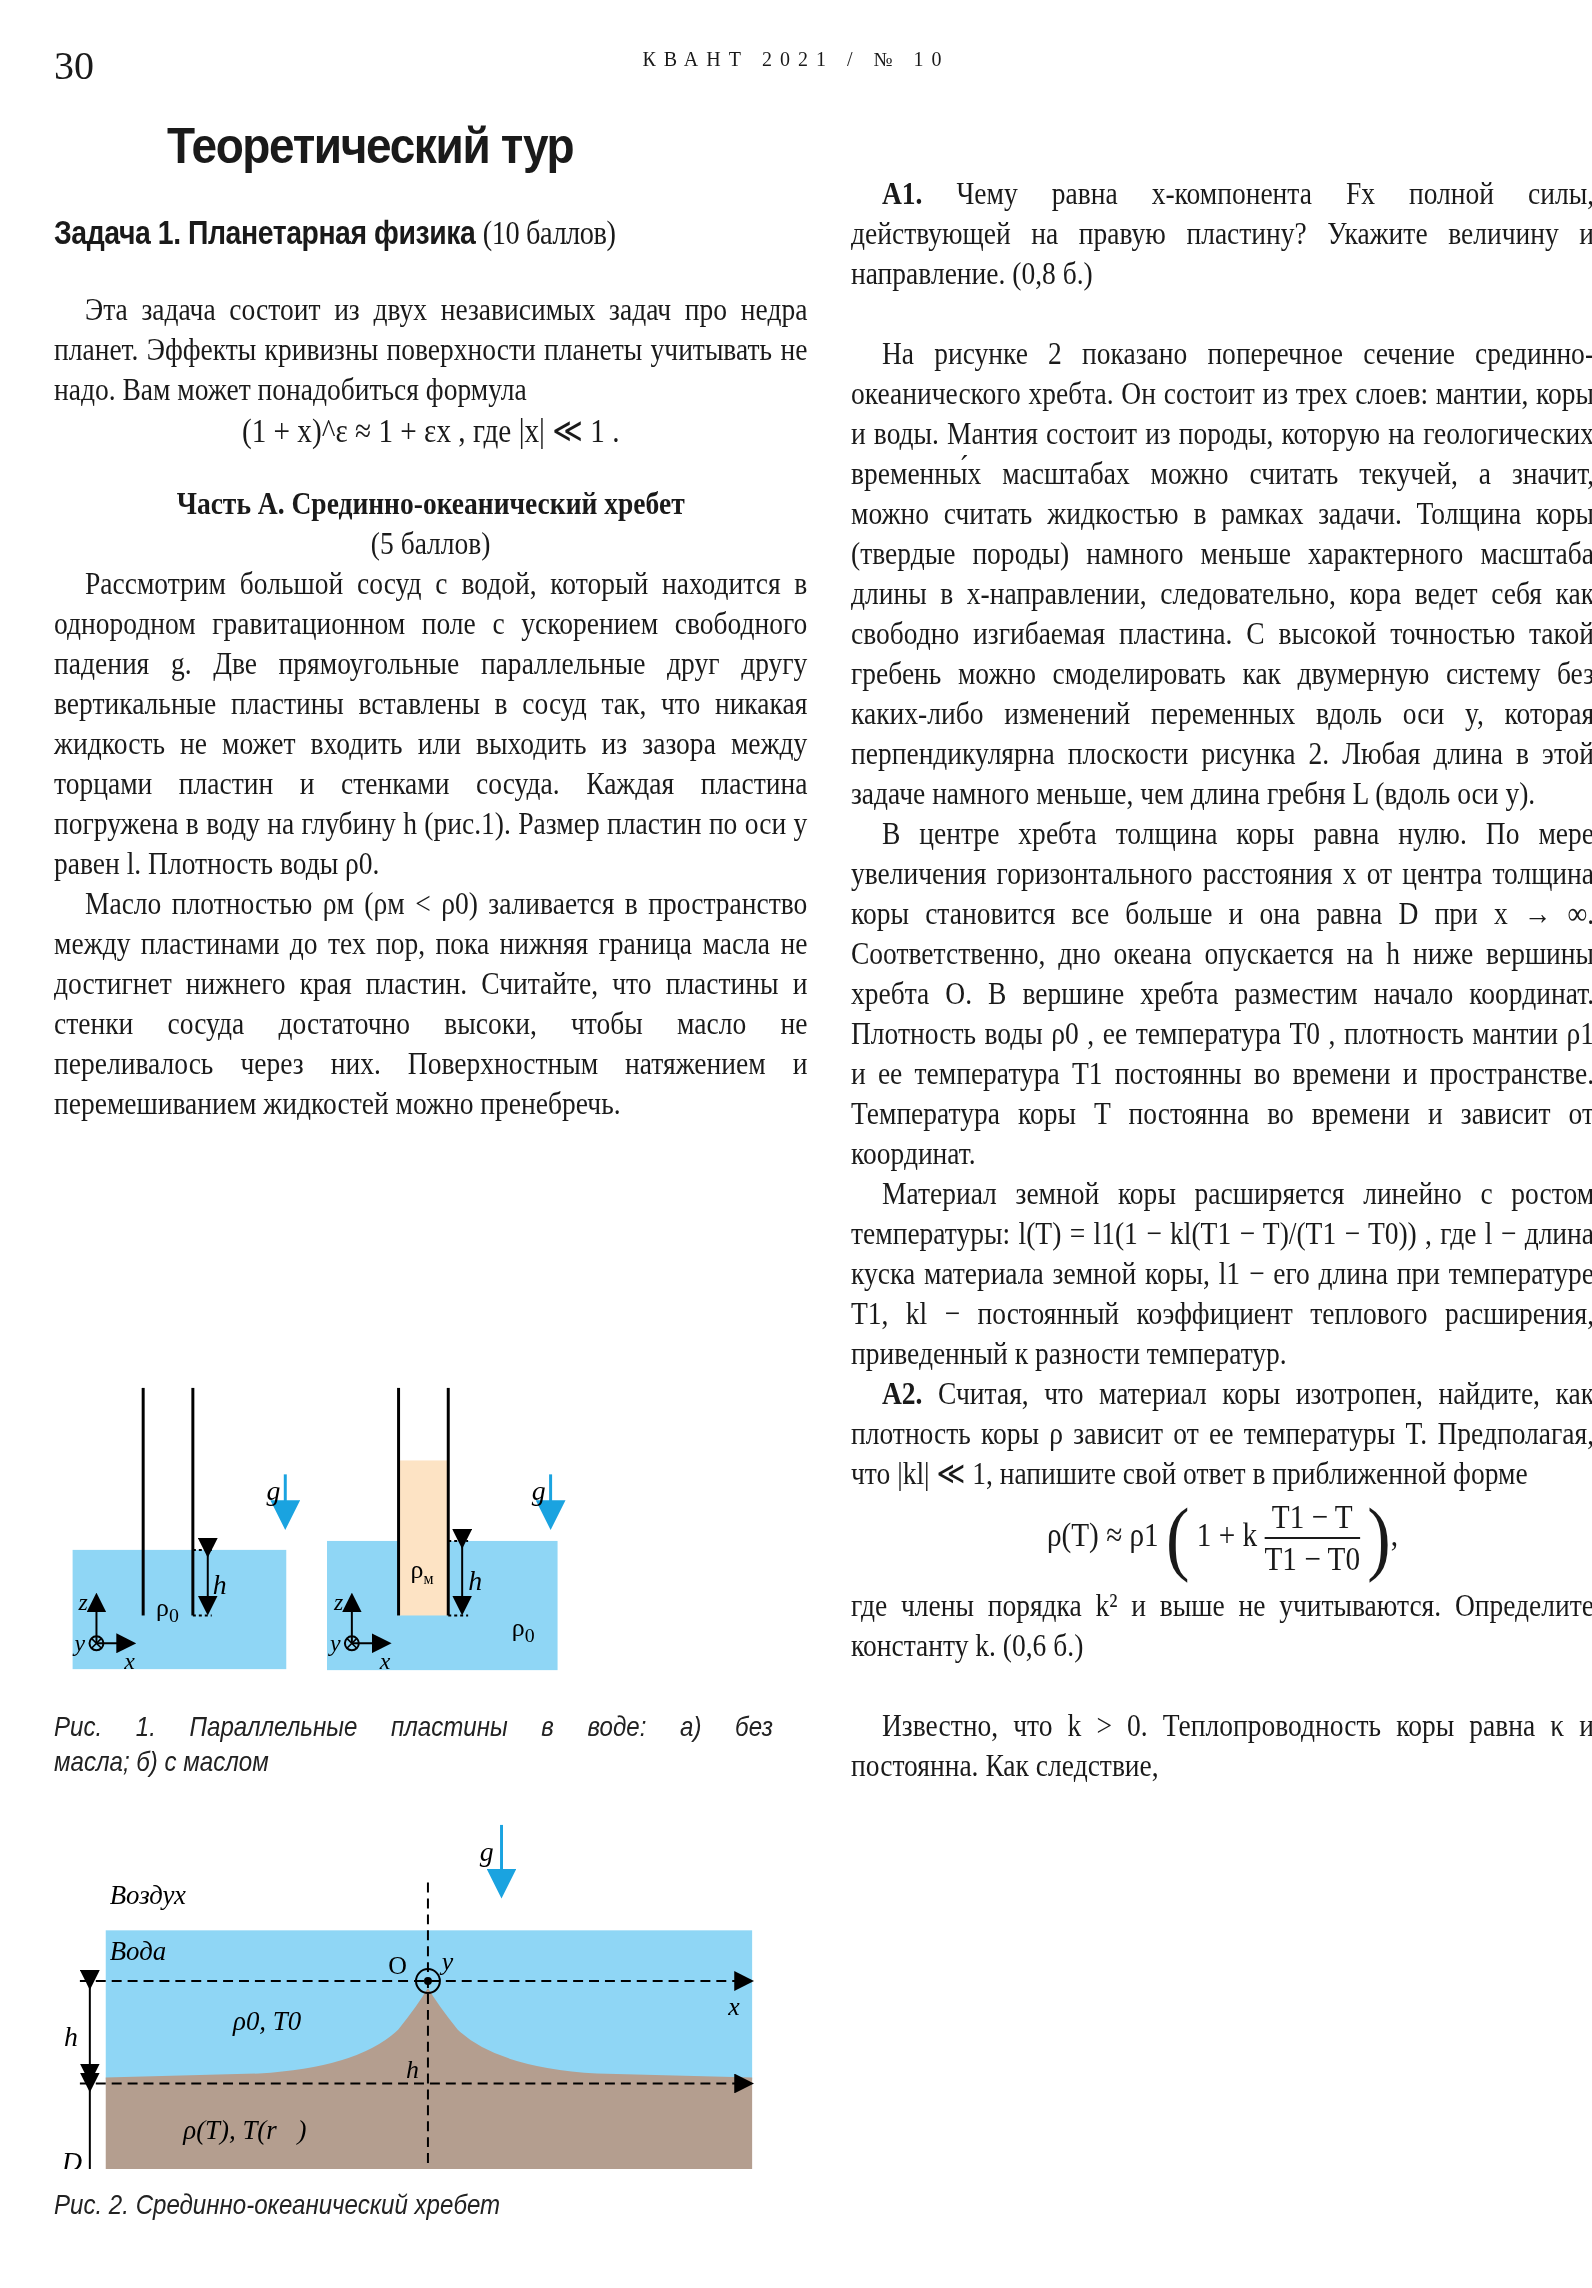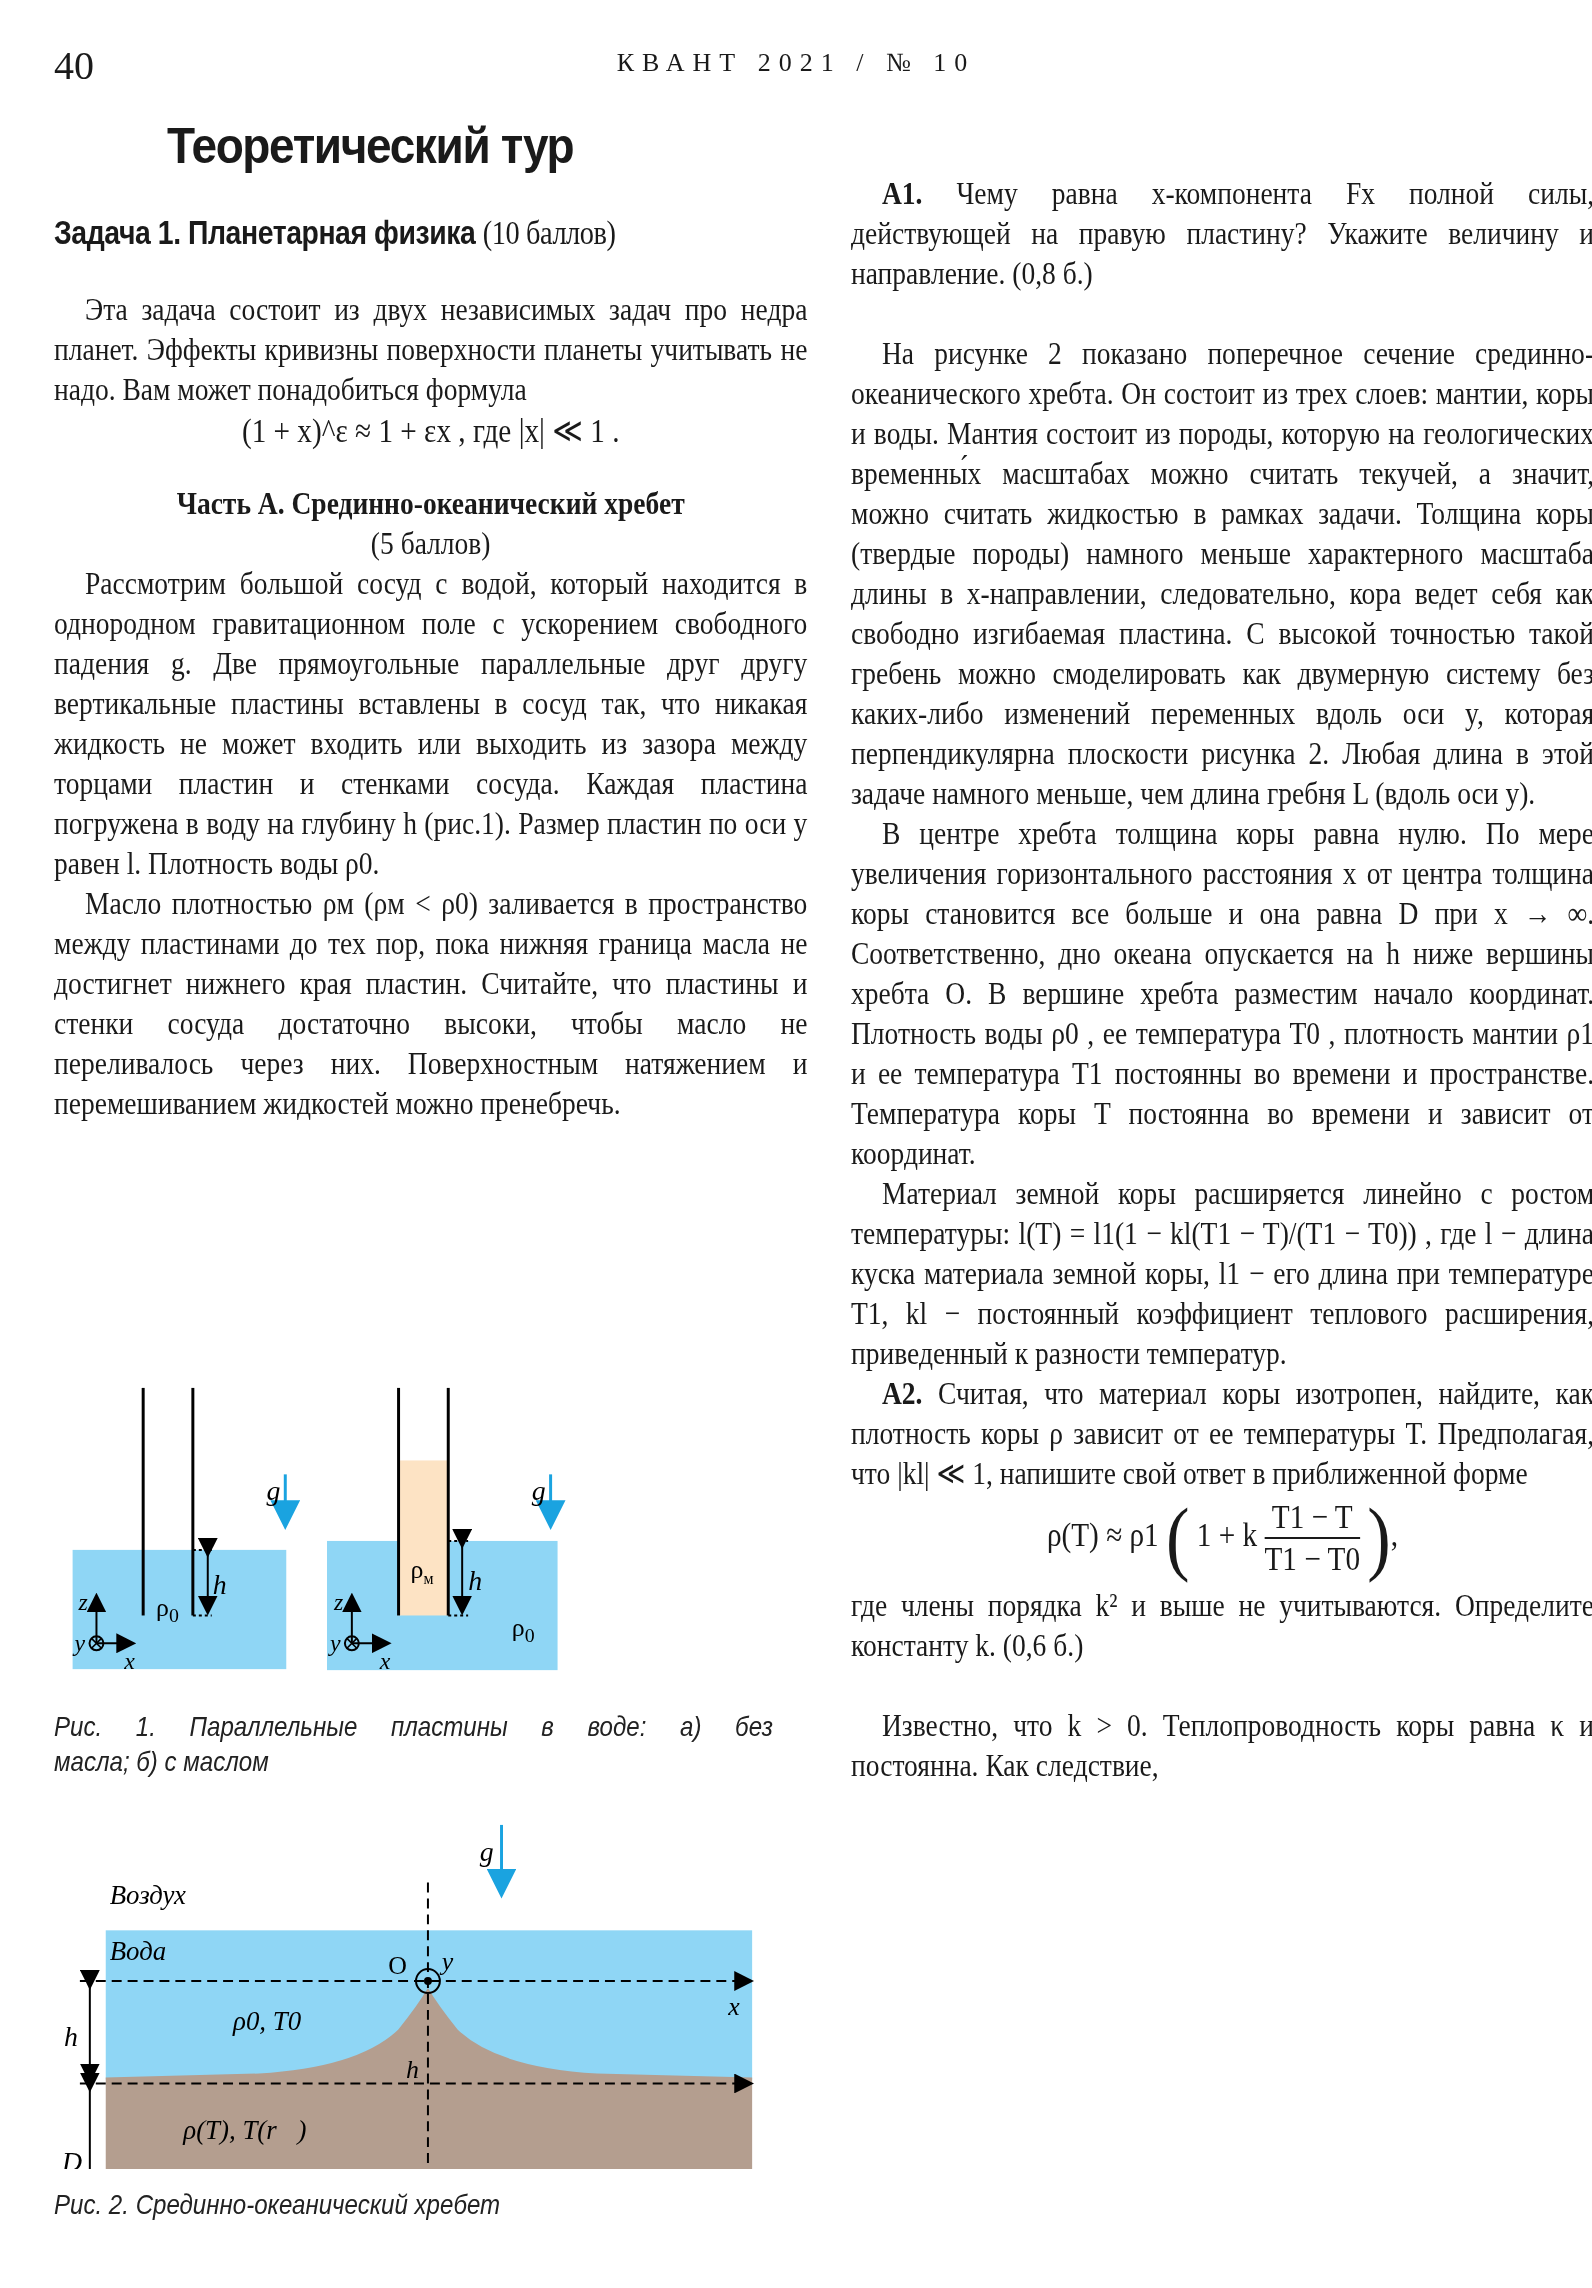--- a/index.html
+++ b/index.html
@@ -1,20 +1,20 @@
 <!DOCTYPE html>
 <html><head>
 <meta charset="utf-8">
 <style>
   html, body { margin: 0; padding: 0; background: #ffffff; }
   body { width: 1592px; height: 2289px; position: relative; overflow: hidden; color: #1a1a1a;
          font-family: "Liberation Serif", "DejaVu Serif", serif; }
   .abs { position: absolute; }
   .page-num { left: 54px; top: 42px; font-size: 40px; }
-  .running-head { left: 0; width: 1592px; top: 48px; text-align: center; font-size: 26px; letter-spacing: 8px; }
+  .running-head { left: 0; width: 1592px; top: 48px; text-align: center; font-size: 20px; letter-spacing: 8px; }
   .big-title { left: 167px; top: 117px; font-family: "Liberation Sans", sans-serif; font-weight: bold;
                font-size: 50px; letter-spacing: -1.5px; transform: scaleX(0.92); transform-origin: left top; }
   .col { position: absolute; font-size: 32px; line-height: 40px; transform: scaleX(0.86); transform-origin: left top; }
   .col-left { left: 54px; width: 876px; }
   .col-right { left: 851px; width: 864px; }
   .task-title { font-family: "Liberation Sans", sans-serif; font-weight: bold; font-size: 33px; letter-spacing: -0.5px; }
   .task-title .pts { font-family: "Liberation Serif", serif; font-weight: normal; font-size: 33px; }
   p { margin: 0; text-align: justify; text-align-last: left; }
   .ind { text-indent: 36px; }
   .center { text-align: center; text-align-last: center; }
@@ -25,21 +25,21 @@
   .fig { position: absolute; }
   .fig text { font-family: "Liberation Serif", serif; }
   .frac { display: inline-block; vertical-align: middle; text-align: center; }
   .frac span { display: block; line-height: 40px; }
   .frac .num { border-bottom: 2px solid #1a1a1a; padding: 0 4px; }
   .big-paren { font-size: 82px; vertical-align: middle; font-weight: 100; line-height: 1; }
 </style>
 </head>
 <body>
 
-<div class="abs page-num">40</div>
+<div class="abs page-num">30</div>
 <div class="abs running-head">КВАНТ 2021 / № 10</div>
 <div class="abs big-title">Теоретический тур</div>
 
 <div class="col col-left" style="top:213px;">
   <div class="task-title">
     <span>Задача 1. Планетарная физика</span>
     <span class="pts">(10 баллов)</span>
   </div>
   <div style="height:36px"></div>
   <p class="ind">Эта задача состоит из двух независимых задач про недра планет. Эффекты кривизны поверхности планеты учитывать не надо. Вам может понадобиться формула</p>

